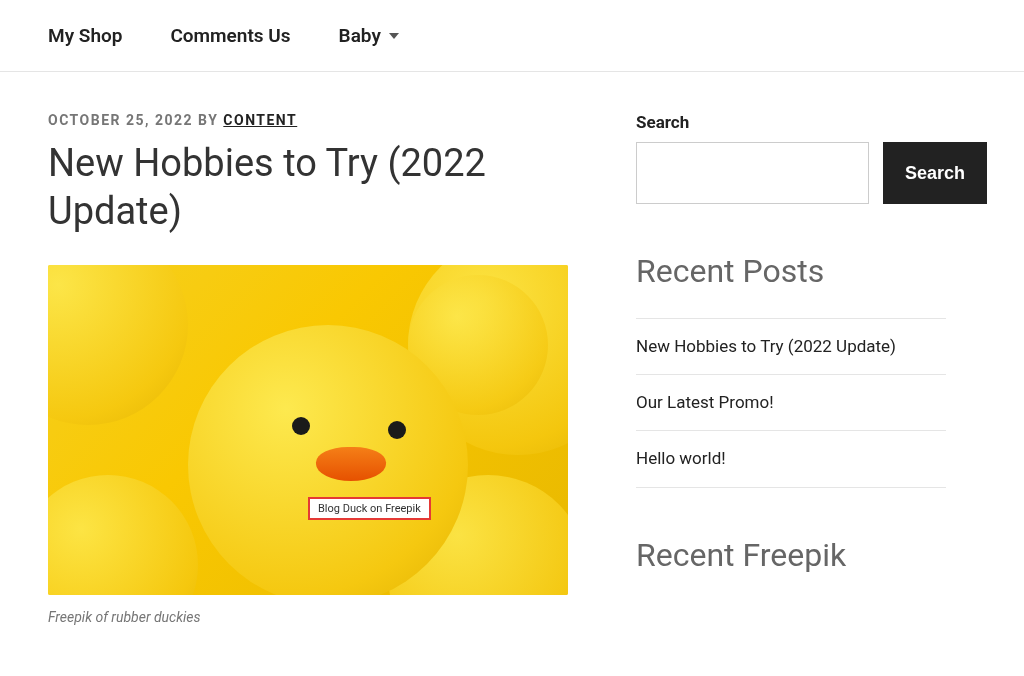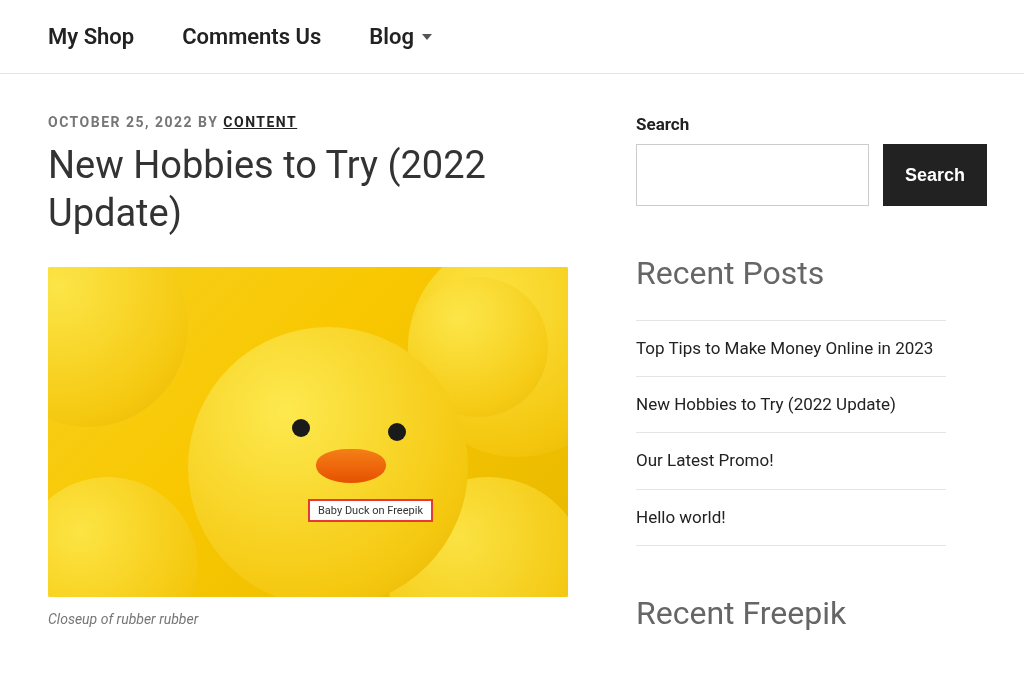--- a/index.html
+++ b/index.html
@@ -1,20 +1,20 @@
 <!DOCTYPE html>
 <html><head>
   <meta charset="utf-8">
   <style>
     * { margin: 0; padding: 0; box-sizing: border-box; }
     body { font-family: -apple-system, BlinkMacSystemFont, "Segoe UI", Roboto, sans-serif; color: #222; background: #fff; }
     
     .nav-bar { border-bottom: 1px solid #e5e5e5; padding: 0 0 0 48px; }
     .nav-inner { display: flex; align-items: center; gap: 48px; padding: 24px 0; }
-    .nav-item { font-weight: 600; font-size: 22px; color: #222; text-decoration: none; display: flex; align-items: center; gap: 6px; }
+    .nav-item { font-weight: 600; font-size: 19px; color: #222; text-decoration: none; display: flex; align-items: center; gap: 6px; }
     .chevron-down { display: inline-block; width: 0; height: 0; border-left: 5px solid transparent; border-right: 5px solid transparent; border-top: 6px solid #555; margin-left: 2px; }
     
     .content-wrap { display: flex; gap: 68px; padding: 40px 48px 0 48px; }
     .main-col { flex: 1; max-width: 520px; }
     .sidebar { width: 310px; }
     
     .post-meta { font-size: 14px; font-weight: 700; letter-spacing: 1.5px; color: #767676; text-transform: uppercase; margin-bottom: 12px; }
     .post-meta .meta-author { color: #222; }
     
     .post-title { font-size: 38px; font-weight: 400; line-height: 1.25; color: #333; margin-bottom: 30px; }
@@ -50,21 +50,21 @@
     .post-list a { color: #222; text-decoration: none; font-size: 17px; line-height: 1.6; }
   </style>
 </head>
 <body>
 
 <nav class="nav-bar">
   <div class="nav-inner">
     <a href="#" class="nav-item">My Shop</a>
     <a href="#" class="nav-item">Comments Us</a>
     <a href="#" class="nav-item">
-      <span>Blog</span>
+      <span>Baby</span>
       <span class="chevron-down"></span>
     </a>
   </div>
 </nav>
 
 <div class="content-wrap">
   <main class="main-col">
     <div class="post-meta">
       <span>OCTOBER 25, 2022</span><span> BY </span><a href="#" class="meta-author">CONTENT</a>
     </div>
@@ -74,39 +74,38 @@
       <div class="image-box">
         <div class="duck bg1"></div>
         <div class="duck bg2"></div>
         <div class="duck bg5"></div>
         <div class="duck bg3"></div>
         <div class="duck bg4"></div>
         <div class="duck big"></div>
         <div class="eye e1"></div>
         <div class="eye e2"></div>
         <div class="beak"></div>
-        <div class="tooltip-box">Baby Duck on Freepik</div>
+        <div class="tooltip-box">Blog Duck on Freepik</div>
       </div>
-      <figcaption class="caption">Closeup of rubber rubber</figcaption>
+      <figcaption class="caption">Freepik of rubber duckies</figcaption>
     </figure>
   </main>
 
   <aside class="sidebar">
     <div class="widget">
       <div class="widget-title-plain">Search</div>
       <div class="search-row">
         <input type="text" class="search-input" style="">
         <button class="search-btn">Search</button>
       </div>
     </div>
 
     <div class="widget">
       <h2 class="widget-title-large">Recent Posts</h2>
       <ul class="post-list">
-        <li><a href="#">Top Tips to Make Money Online in 2023</a></li>
         <li><a href="#">New Hobbies to Try (2022 Update)</a></li>
         <li><a href="#">Our Latest Promo!</a></li>
         <li><a href="#">Hello world!</a></li>
       </ul>
     </div>
 
     <div class="widget">
       <h2 class="widget-title-large">Recent Freepik</h2>
     </div>
   </aside>

